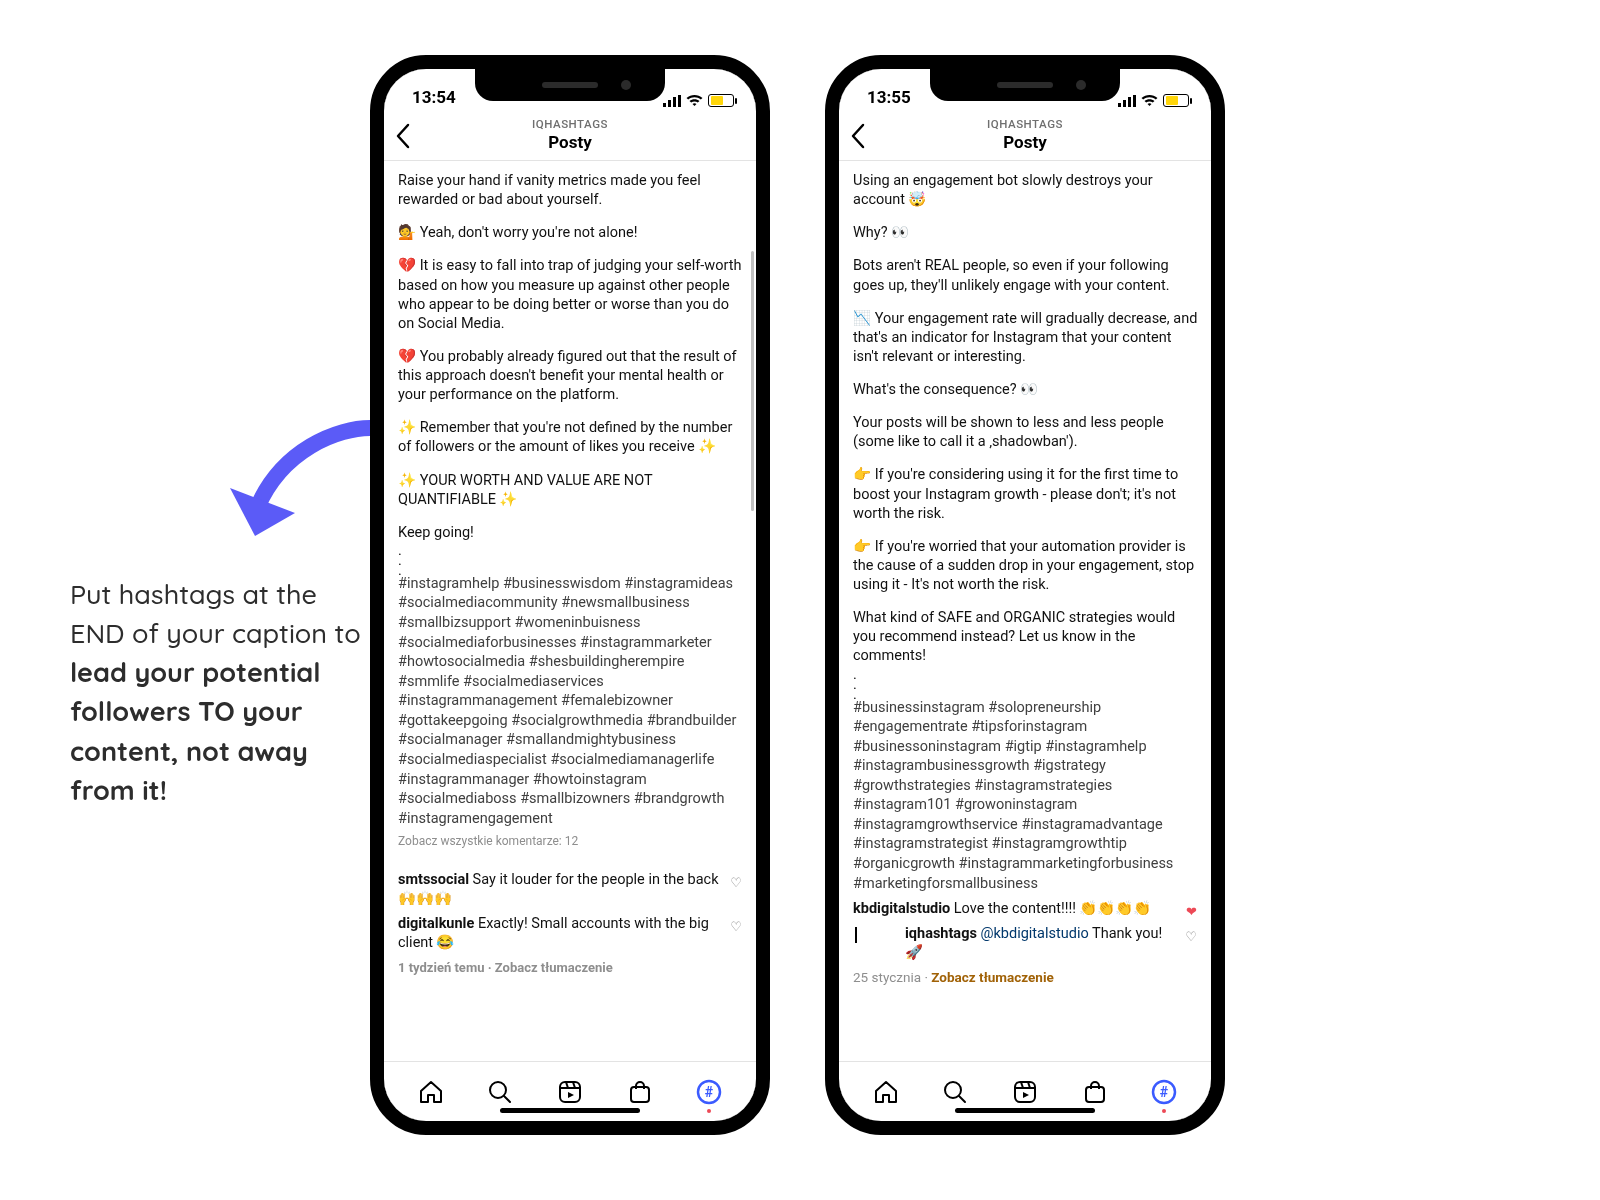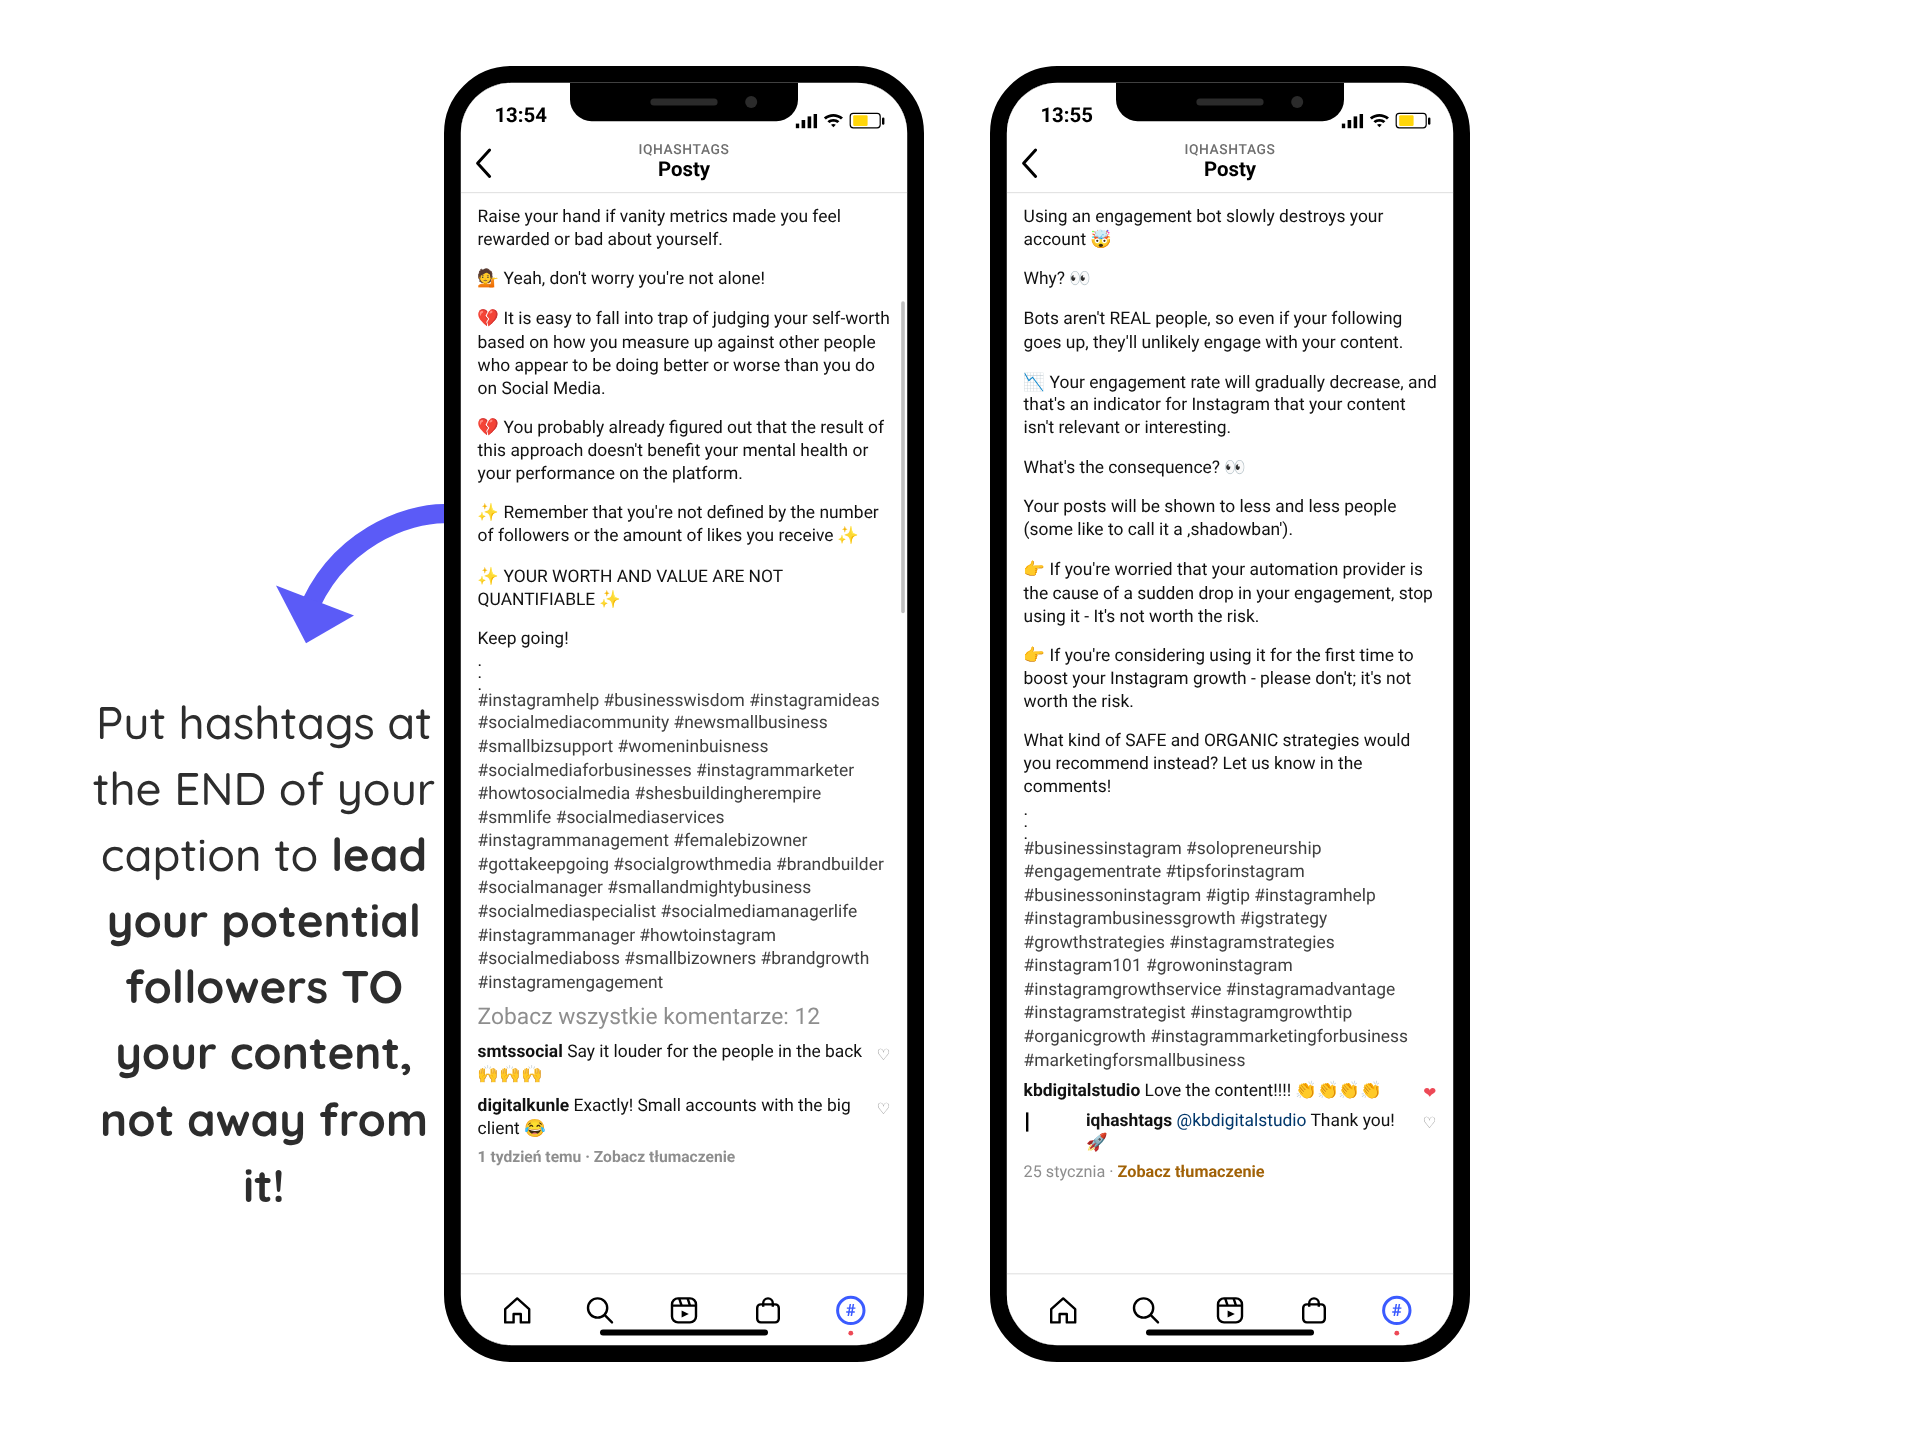--- a/index.html
+++ b/index.html
@@ -9,22 +9,21 @@
     height: 1200px;
     background: #fff;
     position: relative;
   }
   .stage { position: relative; width: 1600px; height: 1200px; }
   .sidebar-tip {
     position: absolute;
     left: 70px;
     top: 575px;
     width: 300px;
-    text-align: center;
-    font-size: 38px;
+    font-size: 27px;
     line-height: 1.45;
     color: #2d2d2d;
     font-weight: 500;
     font-family: "Quicksand", "Segoe UI", Arial, sans-serif;
   }
   .sidebar-tip b { font-weight: 800; }
   .arrow {
     position: absolute;
     left: 210px;
     top: 418px;
@@ -97,21 +96,21 @@
     font-size: 14.5px;
     line-height: 1.32;
     color:#111;
     position:relative;
   }
   .content p { margin-bottom: 14px; }
   .content p.tight { margin-bottom: 2px; }
   .hashtags { color:#404040; word-wrap:break-word; font-size:14.5px; line-height:1.35; margin-bottom:6px;}
   .dots { line-height:1.0; }
   .dots div { height:10px; }
-  .comments-link { color:#8e8e8e; font-size:19px; margin: 4px 0 8px 0;}
+  .comments-link { color:#8e8e8e; font-size:12px; margin: 4px 0 20px 0;}
   .comment-line { font-size:14.5px; margin-bottom:6px; position:relative; padding-right:22px;}
   .comment-line .u { font-weight:700; }
   .comment-line .mention { color:#00376b; }
   .comment-line .heart {
     position:absolute; right:2px; top:4px; font-size:13px; color:#8e8e8e;
   }
   .comment-line .heart.liked { color:#ed4956;}
   .meta-line { color:#8e8e8e; font-size:13.5px; margin-top:2px;}
   .meta-line .b { font-weight:700; color:#a16207;}
   .faded-bottom { color:#8e8e8e; font-size:13px; margin-top:6px;font-weight:bold;}
@@ -302,22 +301,22 @@
         </div>
       </div>
 
       <div class="content">
         <p>Using an engagement bot slowly destroys your account 🤯</p>
         <p>Why? 👀</p>
         <p>Bots aren't REAL people, so even if your following goes up, they'll unlikely engage with your content.</p>
         <p>📉 Your engagement rate will gradually decrease, and that's an indicator for Instagram that your content isn't relevant or interesting.</p>
         <p>What's the consequence? 👀</p>
         <p>Your posts will be shown to less and less people (some like to call it a ‚shadowban').</p>
+        <p>👉 If you're considering using it for the first time to boost your Instagram growth - please don't; it's not worth the risk.</p>
         <p>👉 If you're worried that your automation provider is the cause of a sudden drop in your engagement, stop using it - It's not worth the risk.</p>
-        <p>👉 If you're considering using it for the first time to boost your Instagram growth - please don't; it's not worth the risk.</p>
         <p class="tight">What kind of SAFE and ORGANIC strategies would you recommend instead? Let us know in the comments!</p>
         <div class="dots">
             <div>.</div>
             <div>.</div>
             <div>.</div>
           </div>
         <div class="hashtags">#businessinstagram #solopreneurship #engagementrate #tipsforinstagram #businessoninstagram #igtip #instagramhelp #instagrambusinessgrowth #igstrategy #growthstrategies #instagramstrategies #instagram101 #growoninstagram #instagramgrowthservice #instagramadvantage #instagramstrategist #instagramgrowthtip #organicgrowth #instagrammarketingforbusiness #marketingforsmallbusiness</div>
 
         <div class="comment-line">
           <span class="u">kbdigitalstudio</span>

